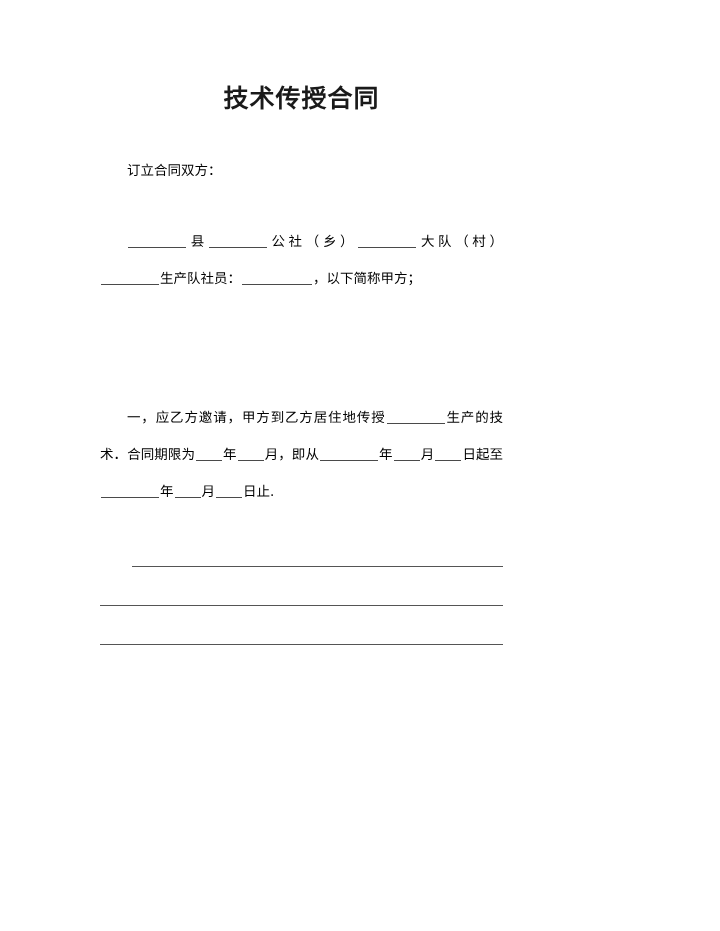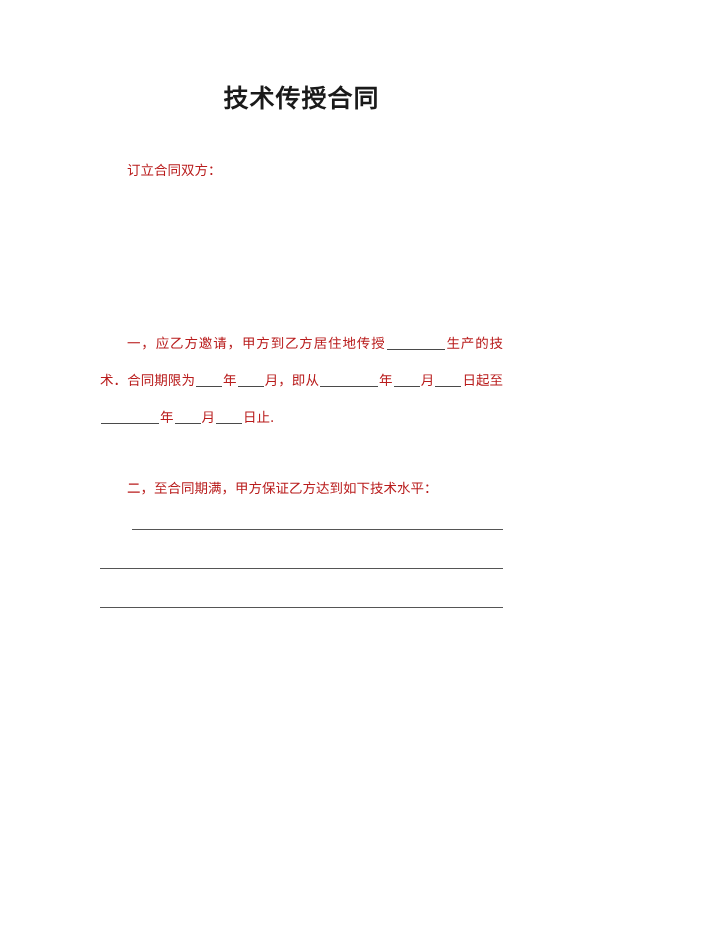--- a/index.html
+++ b/index.html
@@ -39,21 +39,21 @@
 
   .body-area {
     padding: 0 100px 0 100px;
     margin-top: 38px;
   }
 
   p.para {
     margin: 0;
     font-size: 13.5px;
     line-height: 37px;
-    color: #b91c1c;
+    color: #000000;
     text-align: justify;
     text-justify: inter-ideograph;
     word-break: break-all;
   }
 
   p.indent {
     text-indent: 2em;
   }
   .gap-md { height: 34px; }
 
@@ -89,38 +89,38 @@
 <div class="page">
 
   <h1 class="doc-title">技术传授合同</h1>
 
   <div class="body-area">
 
     <p class="para indent">订立合同双方：</p>
 
     <div class="gap-md"></div>
 
+    <p class="para indent">
+      <span class="blank blank-m"></span><span>县</span><span class="blank blank-m"></span><span>公社（乡）</span><span class="blank blank-m"></span><span>大队（村）</span><span class="blank blank-m"></span><span>生产队社</span><span>员：</span><span class="blank blank-l"></span><span>，以下简称甲方；</span>
+    </p>
 
     <div class="gap-md"></div>
 
 
     <div class="gap-md"></div>
 
 
     <div class="gap-md"></div>
 
     <p class="para indent">
       <span>一，</span><span>应乙方邀请，甲方到乙方居住地传授</span><span class="blank blank-m"></span><span>生产的技术．合同期限为</span><span class="blank blank-xs"></span><span>年</span><span class="blank blank-xs"></span><span>月，即从</span><span class="blank blank-m"></span><span>年</span><span class="blank blank-xs"></span><span>月</span><span class="blank blank-xs"></span><span>日起至</span><span class="blank blank-m"></span><span>年</span><span class="blank blank-xs"></span><span>月</span><span class="blank blank-xs"></span><span>日止.</span>
     </p>
 
     <div class="gap-md"></div>
 
-    <p class="para indent">
-      <span>二，</span><span>至合同期满，甲方保证乙方达到如下技术水平：</span>
-    </p>
 
     <div class="rule-block">
       <div class="rule-line first"></div>
       <div class="rule-line"></div>
       <div class="rule-line"></div>
     </div>
 
   </div>
 </div>
 

